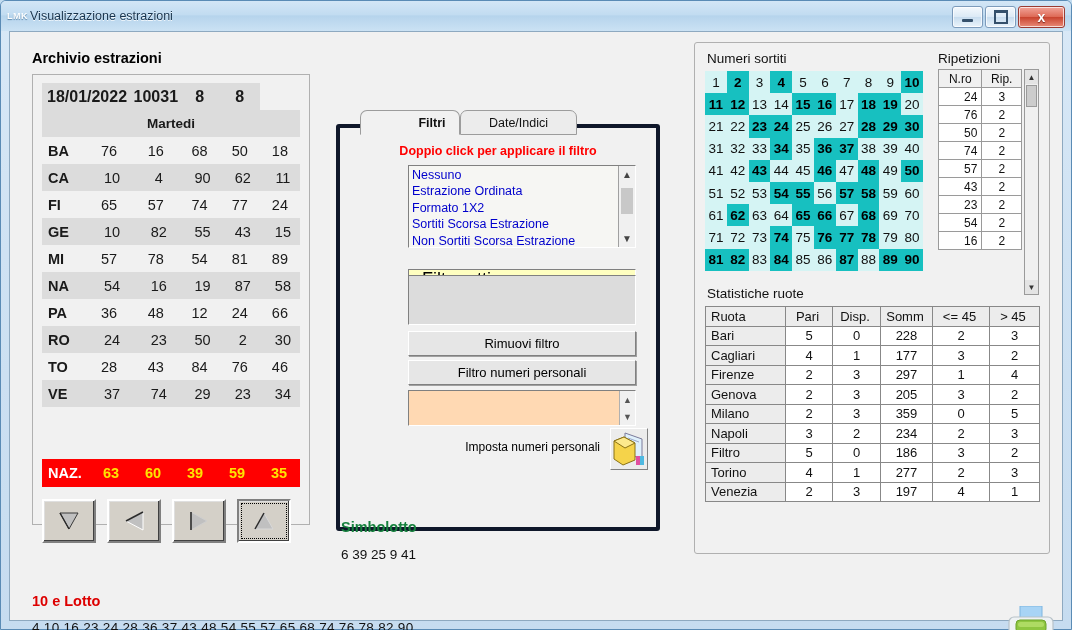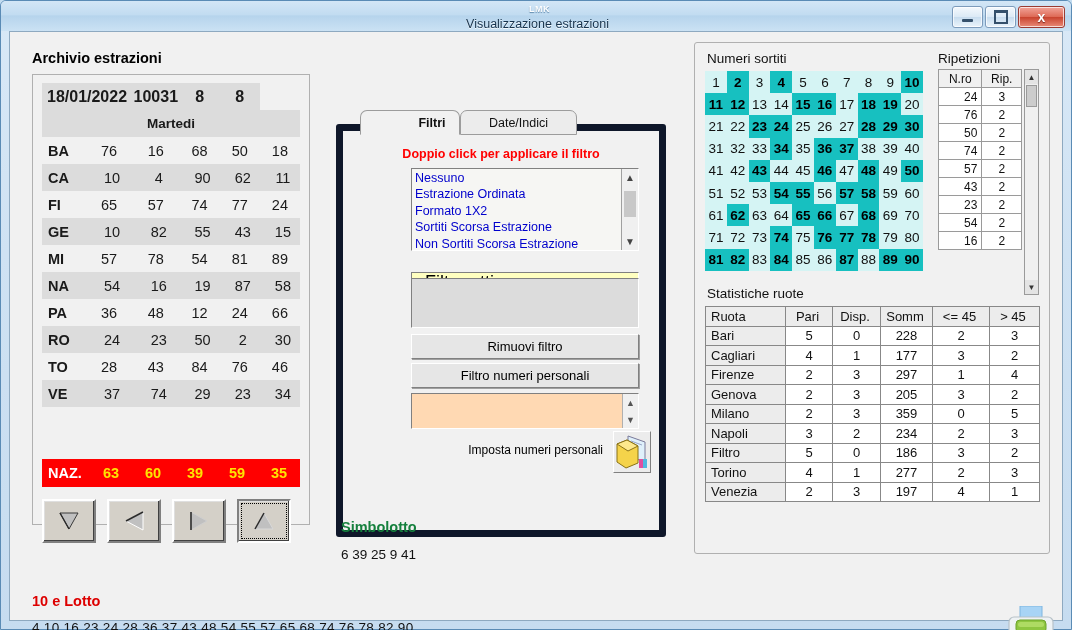--- a/index.html
+++ b/index.html
@@ -13,21 +13,21 @@
     box-sizing:border-box;
     background:linear-gradient(180deg,#d9e9f7 0%,#cfe2f3 40%,#c6dcf0 100%);
     border:1px solid #5a8bb5;
     border-radius:6px 6px 0 0;
   }
   
   .titlebar{
     position:absolute;left:0;top:0;right:0;height:30px;
     border-radius:5px 5px 0 0;
     background:linear-gradient(180deg,#d3e6f6 0%,#c2dcf1 45%,#b6d4ec 50%,#cbe2f4 100%);
-    display:flex;align-items:center;flex-direction:column;
+    display:flex;align-items:center;
   }
   .app-badge{
     margin-left:7px;width:19px;height:17px;
     font-size:9px;font-weight:bold;color:#ffffff;
     letter-spacing:.5px;
     display:flex;align-items:center;justify-content:center;
     text-shadow:0 1px 1px #5c87ab;
   }
   .title-text{
     font-size:12.5px;color:#17334d;margin-left:3px;
@@ -95,21 +95,21 @@
     border-right:2px solid #808080;border-bottom:2px solid #808080;
     box-shadow:inset -1px -1px 0 #404040, inset 1px 1px 0 #dfdfdf;
     display:flex;align-items:center;justify-content:center;
     box-sizing:border-box;
   }
   .navbtn.focus{outline:1px dotted #000;outline-offset:-5px;border-color:#808080 #ffffff #ffffff #808080;}
   .navbtn svg{display:block;}
   
   .filtri-panel{
     position:absolute;left:326px;top:92px;width:316px;height:399px;
-    background:#f1f1f1;border:7px solid #0f172a;border-radius:3px;
+    background:#f1f1f1;border:4px solid #0f172a;border-radius:3px;
   }
   .tabstrip{position:absolute;left:326px;top:78px;width:316px;height:24px;}
   .tab{
     position:absolute;top:0;height:25px;
     background:#f1f1f1;border:1px solid #9c9c9c;
     border-radius:7px 7px 0 0;
     display:flex;align-items:center;justify-content:center;
     font-size:12.5px;color:#111;box-sizing:border-box;
   }
   .tab.active{left:24px;width:100px;font-weight:bold;border-bottom:1px solid #f1f1f1;z-index:3;padding-left:44px;}

